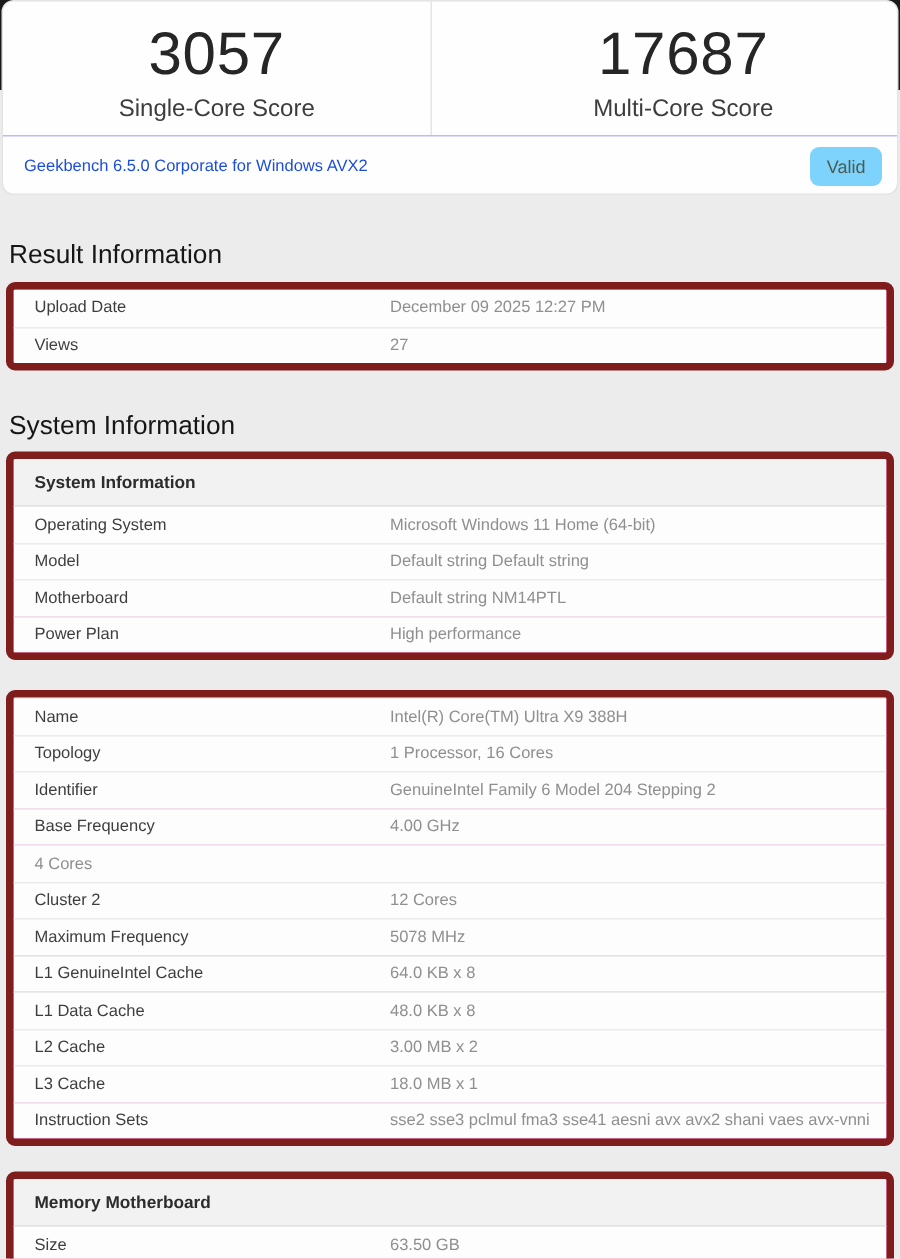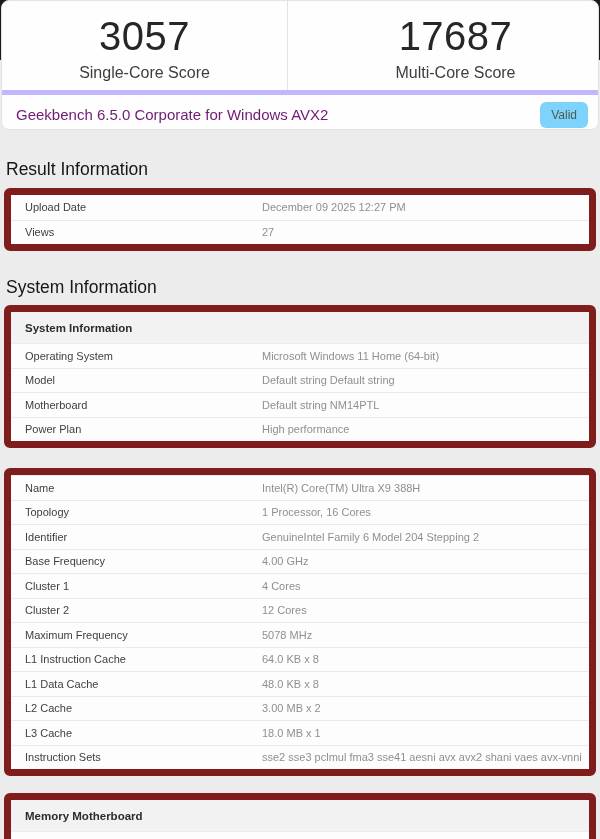--- a/index.html
+++ b/index.html
@@ -17,60 +17,60 @@
   }
   .score-card {
     box-sizing: border-box;
     margin: 0 1px; height: 130px;
     background: #fefefe;
     border: 1px solid #e4e4e4;
     border-radius: 8px;
   }
   .score-row {
     display: flex; height: 89px;
-    border-bottom: 5px solid #c4b5fd;
+    border-bottom: 1px solid #c4b5fd;
     gap: 25px;
   }
   .score-cell {
     flex: 1 1 50%;
     display: flex; flex-direction: column;
     align-items: center; justify-content: flex-start;
     padding-top: 15px;
   }
   .score-cell.left { border-right: 1px solid #e4e4e4; }
   .score-value {
     font-size: 40px; line-height: 40px; color: #262626; letter-spacing: 0.5px;
   }
   .score-label {
     margin-top: 8px; font-size: 16px; color: #3d3d3d;
   }
   .score-footer {
     height: 39px; display: flex; align-items: center;
     justify-content: space-between;
     padding: 0 10px 0 14px;
   }
-  .bench-title { font-size: 15px; color: #701a75; }
+  .bench-title { font-size: 11px; color: #1d4ed8; }
   .valid-badge {
     background: #7dd3fc; color: #4d5b51;
     font-size: 12px; line-height: 12px;
     padding: 7px 11px; border-radius: 6px;
   }
 
   
   .page-body { padding: 0 4px; }
   .section-heading {
     margin: 0 0 0 2px; font-size: 17.5px; line-height: 20px;
     font-weight: normal; color: #161616;
   }
   .section-heading.first { padding-top: 29px; }
   .section-heading.second { padding-top: 26px; }
 
   .card {
     background: #ec4899;
-    border: 7px solid #7f1d1d;
+    border: 5px solid #7f1d1d;
     border-radius: 6px;
     overflow: hidden;
     box-sizing: border-box;
   }
   .card.result { margin-top: 9px; }
   .card.system { margin-top: 8px; }
   .card.cpu    { margin-top: 20px; }
   .card.mem    { margin-top: 17px; }
 
   .card-header {
@@ -168,33 +168,32 @@
     </div>
     <div class="t-row">
       <span class="t-label">Identifier</span>
       <span class="t-value">GenuineIntel Family 6 Model 204 Stepping 2</span>
     </div>
     <div class="t-row">
       <span class="t-label">Base Frequency</span>
       <span class="t-value">4.00 GHz</span>
     </div>
     <div class="t-row">
-      <span class="t-label">Cluster 1</span>
       <span class="t-value">4 Cores</span>
     </div>
     <div class="t-row">
       <span class="t-label">Cluster 2</span>
       <span class="t-value">12 Cores</span>
     </div>
     <div class="t-row">
       <span class="t-label">Maximum Frequency</span>
       <span class="t-value">5078 MHz</span>
     </div>
     <div class="t-row">
-      <span class="t-label">L1 Instruction Cache</span>
+      <span class="t-label">L1 GenuineIntel Cache</span>
       <span class="t-value">64.0 KB x 8</span>
     </div>
     <div class="t-row">
       <span class="t-label">L1 Data Cache</span>
       <span class="t-value">48.0 KB x 8</span>
     </div>
     <div class="t-row">
       <span class="t-label">L2 Cache</span>
       <span class="t-value">3.00 MB x 2</span>
     </div>

